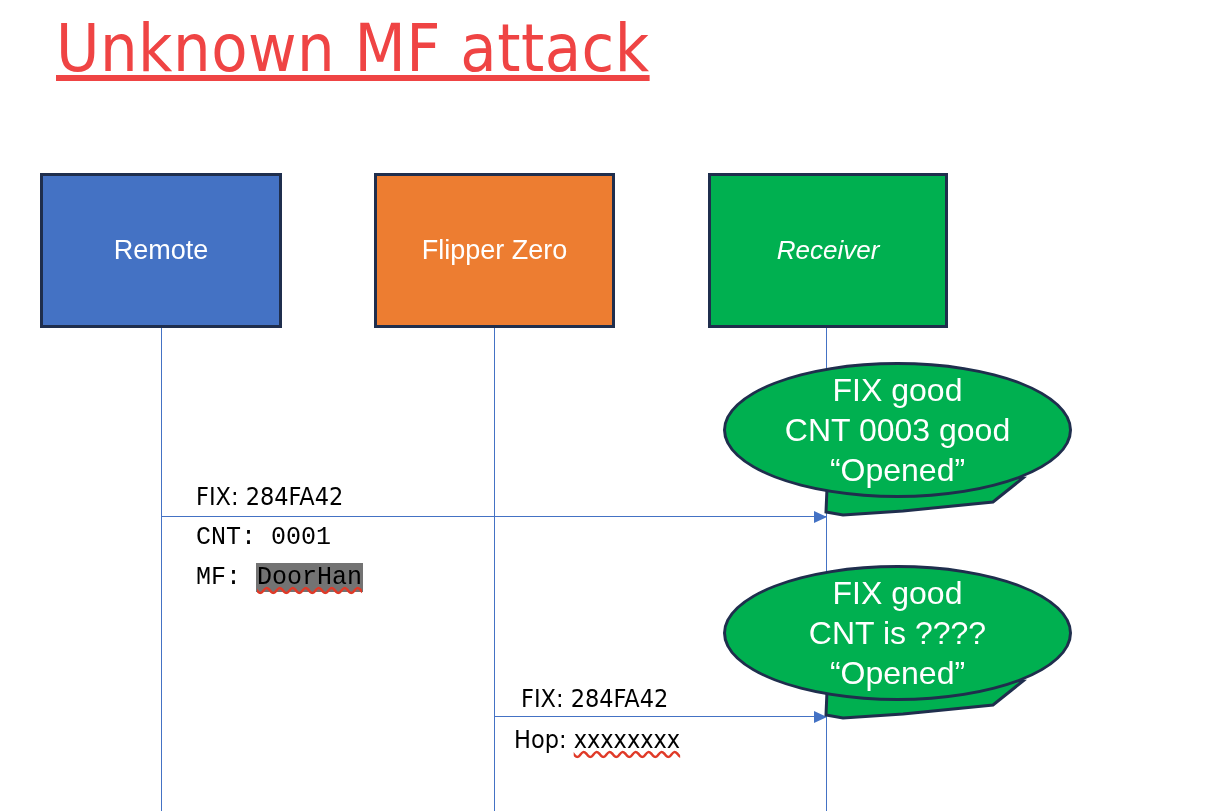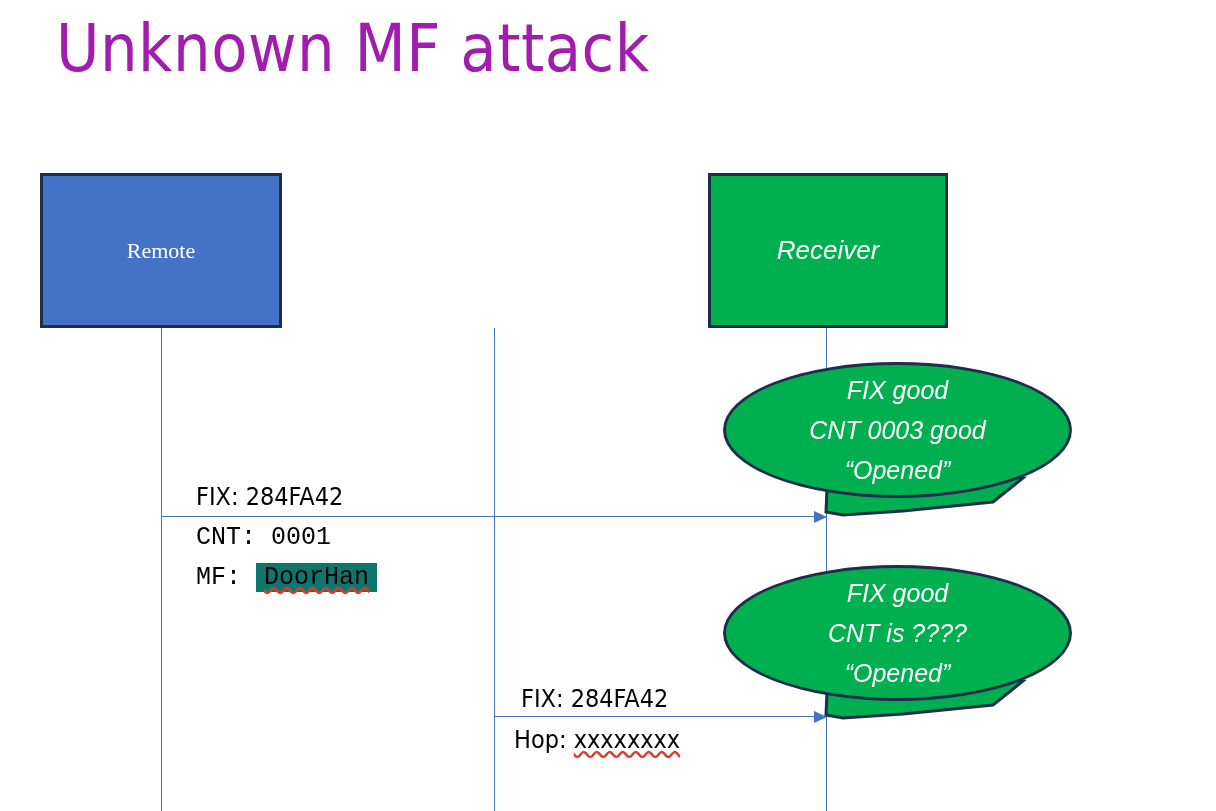--- a/index.html
+++ b/index.html
@@ -21,38 +21,39 @@
 
   
   #slide-title {
     position: absolute;
     left: 56px;
     top: 8px;
     font-family: "DejaVu Sans Condensed", "DejaVu Sans", sans-serif;
     font-weight: 300;
     font-size: 66px;
     line-height: 82px;
-    color: #a21caf;
+    color: #ef4444;
     white-space: nowrap;
     letter-spacing: 0.5px;
+    text-decoration: underline;
   }
 
   
   .actor-box {
     position: absolute;
     box-sizing: border-box;
     border: 3px solid #1F2E4D;
     display: flex;
     align-items: center;
     justify-content: center;
   }
   .actor-label {
     color: #ffffff;
-    font-family: Liberation Serif, serif;
-    font-size: 22px;
+    font-family: Liberation Sans, sans-serif;
+    font-size: 27px;
     line-height: 31px;
     font-weight: 400;
     text-align: center;
     white-space: nowrap;
   }
   .actor-label.wide {
     font-family: "Liberation Sans", sans-serif;
     font-size: 26px;
   }
   #box-remote   { left: 40px;  top: 173px; width: 242px; height: 155px; background: #4472C4; }
@@ -95,22 +96,22 @@
   .msg-text {
     position: absolute;
     font-family: "DejaVu Sans Condensed", "DejaVu Sans", sans-serif;
     font-size: 25px;
     line-height: 40px;
     color: #000000;
     white-space: nowrap;
   }
   .msg-line { display: block; height: 40px; margin-left: 24px; }
   .hl {
-    background: #0f766e;
-    padding: 0 8px;
+    background: #737373;
+    padding: 0 1px;
   }
   .sq {
     text-decoration: underline wavy #E03A28;
     text-decoration-skip-ink: none;
     -webkit-text-decoration: underline wavy #E03A28;
   }
   #msg1-head { left: 172px; top: 477px; }
   #msg1-body { left: 172px; top: 518px; font-family: Liberation Mono, monospace; }
   #msg2-head { left: 497px; top: 679px; }
   #msg2-body { left: 490px; top: 720px; }
@@ -135,42 +136,44 @@
   .balloon .tail-svg {
     position: absolute;
     left: 0;
     top: 96px;
     z-index: 1;
     overflow: visible;
   }
   .balloon-line {
     color: #ffffff;
     font-family: "Liberation Sans", sans-serif;
-    font-size: 25px;
+    font-size: 32px;
     line-height: 40px;
     text-align: center;
     white-space: nowrap;
-    font-style: italic;
   }
   #balloon-1 { left: 723px; top: 362px; width: 349px; height: 160px; }
   #balloon-2 { left: 723px; top: 565px; width: 349px; height: 160px; }
 </style>
 </head>
 <body>
 
 <div id="slide">
 
   <div id="slide-title">Unknown MF attack</div>
 
   <div class="lifeline" id="lifeline-remote"></div>
   <div class="lifeline" id="lifeline-flipper"></div>
   <div class="lifeline" id="lifeline-receiver"></div>
 
   <div class="actor-box" id="box-remote">
     <span class="actor-label">Remote</span>
+  </div>
+  <div class="actor-box" id="box-flipper">
+    <span class="actor-label">Flipper Zero</span>
   </div>
   <div class="actor-box" id="box-receiver">
     <span class="actor-label wide">Receiver</span>
   </div>
 
   <div class="msg-arrow" id="arrow-1"></div>
   <div class="msg-text" id="msg1-head">
     <span class="msg-line">FIX: 284FA42</span>
   </div>
   <div class="msg-text" id="msg1-body">

